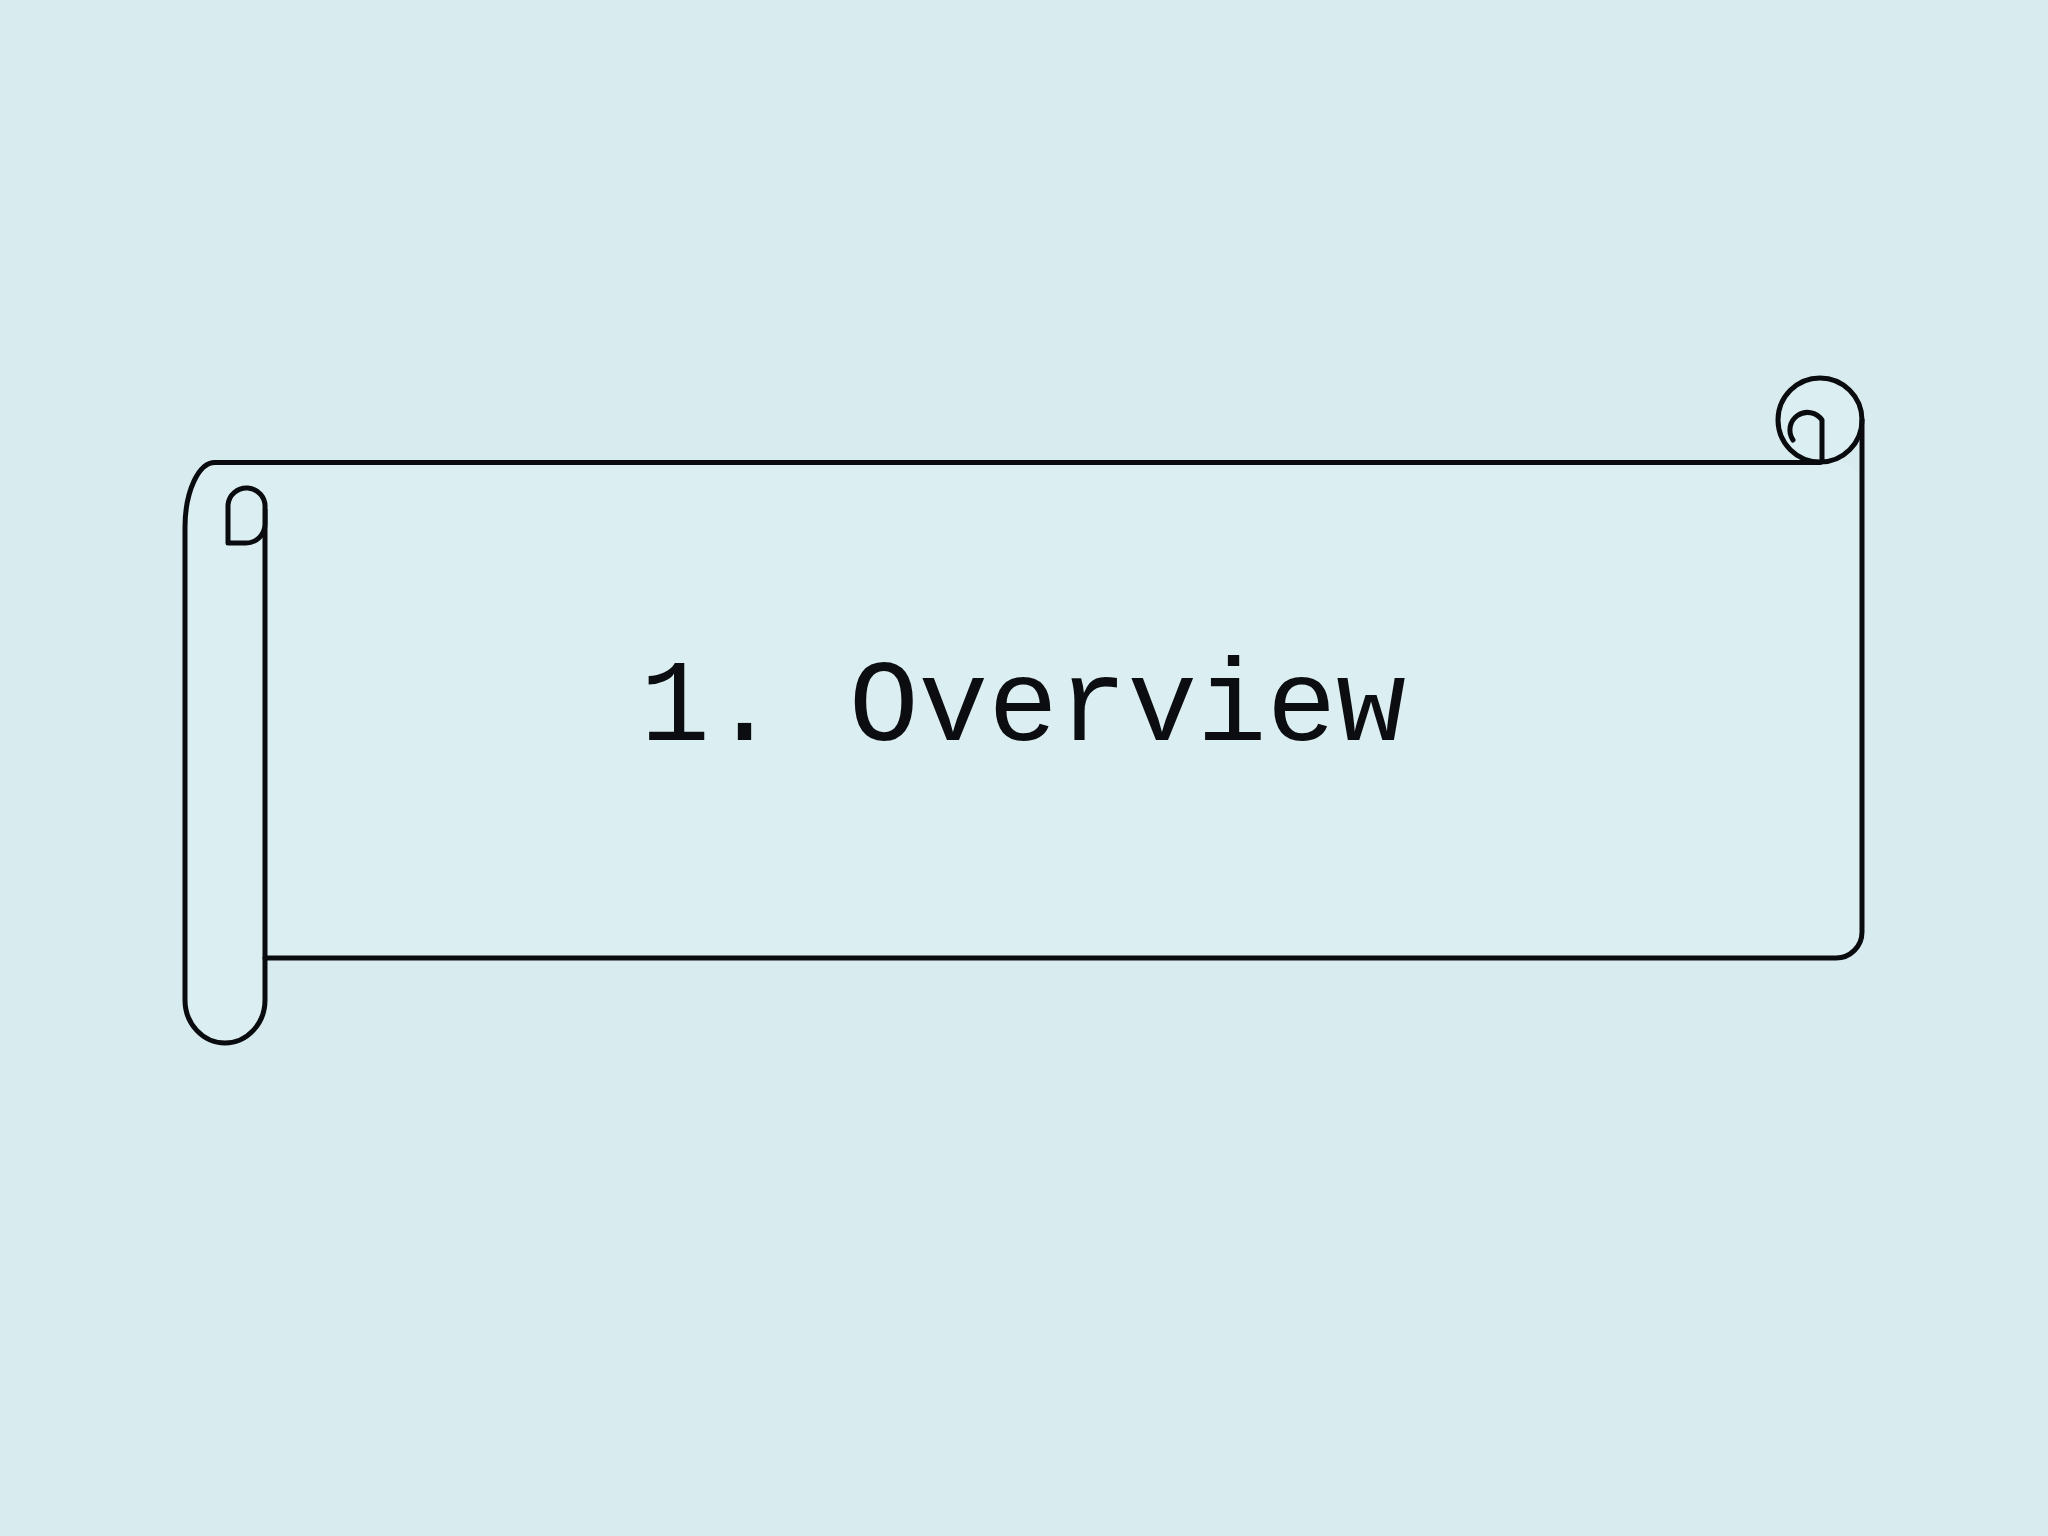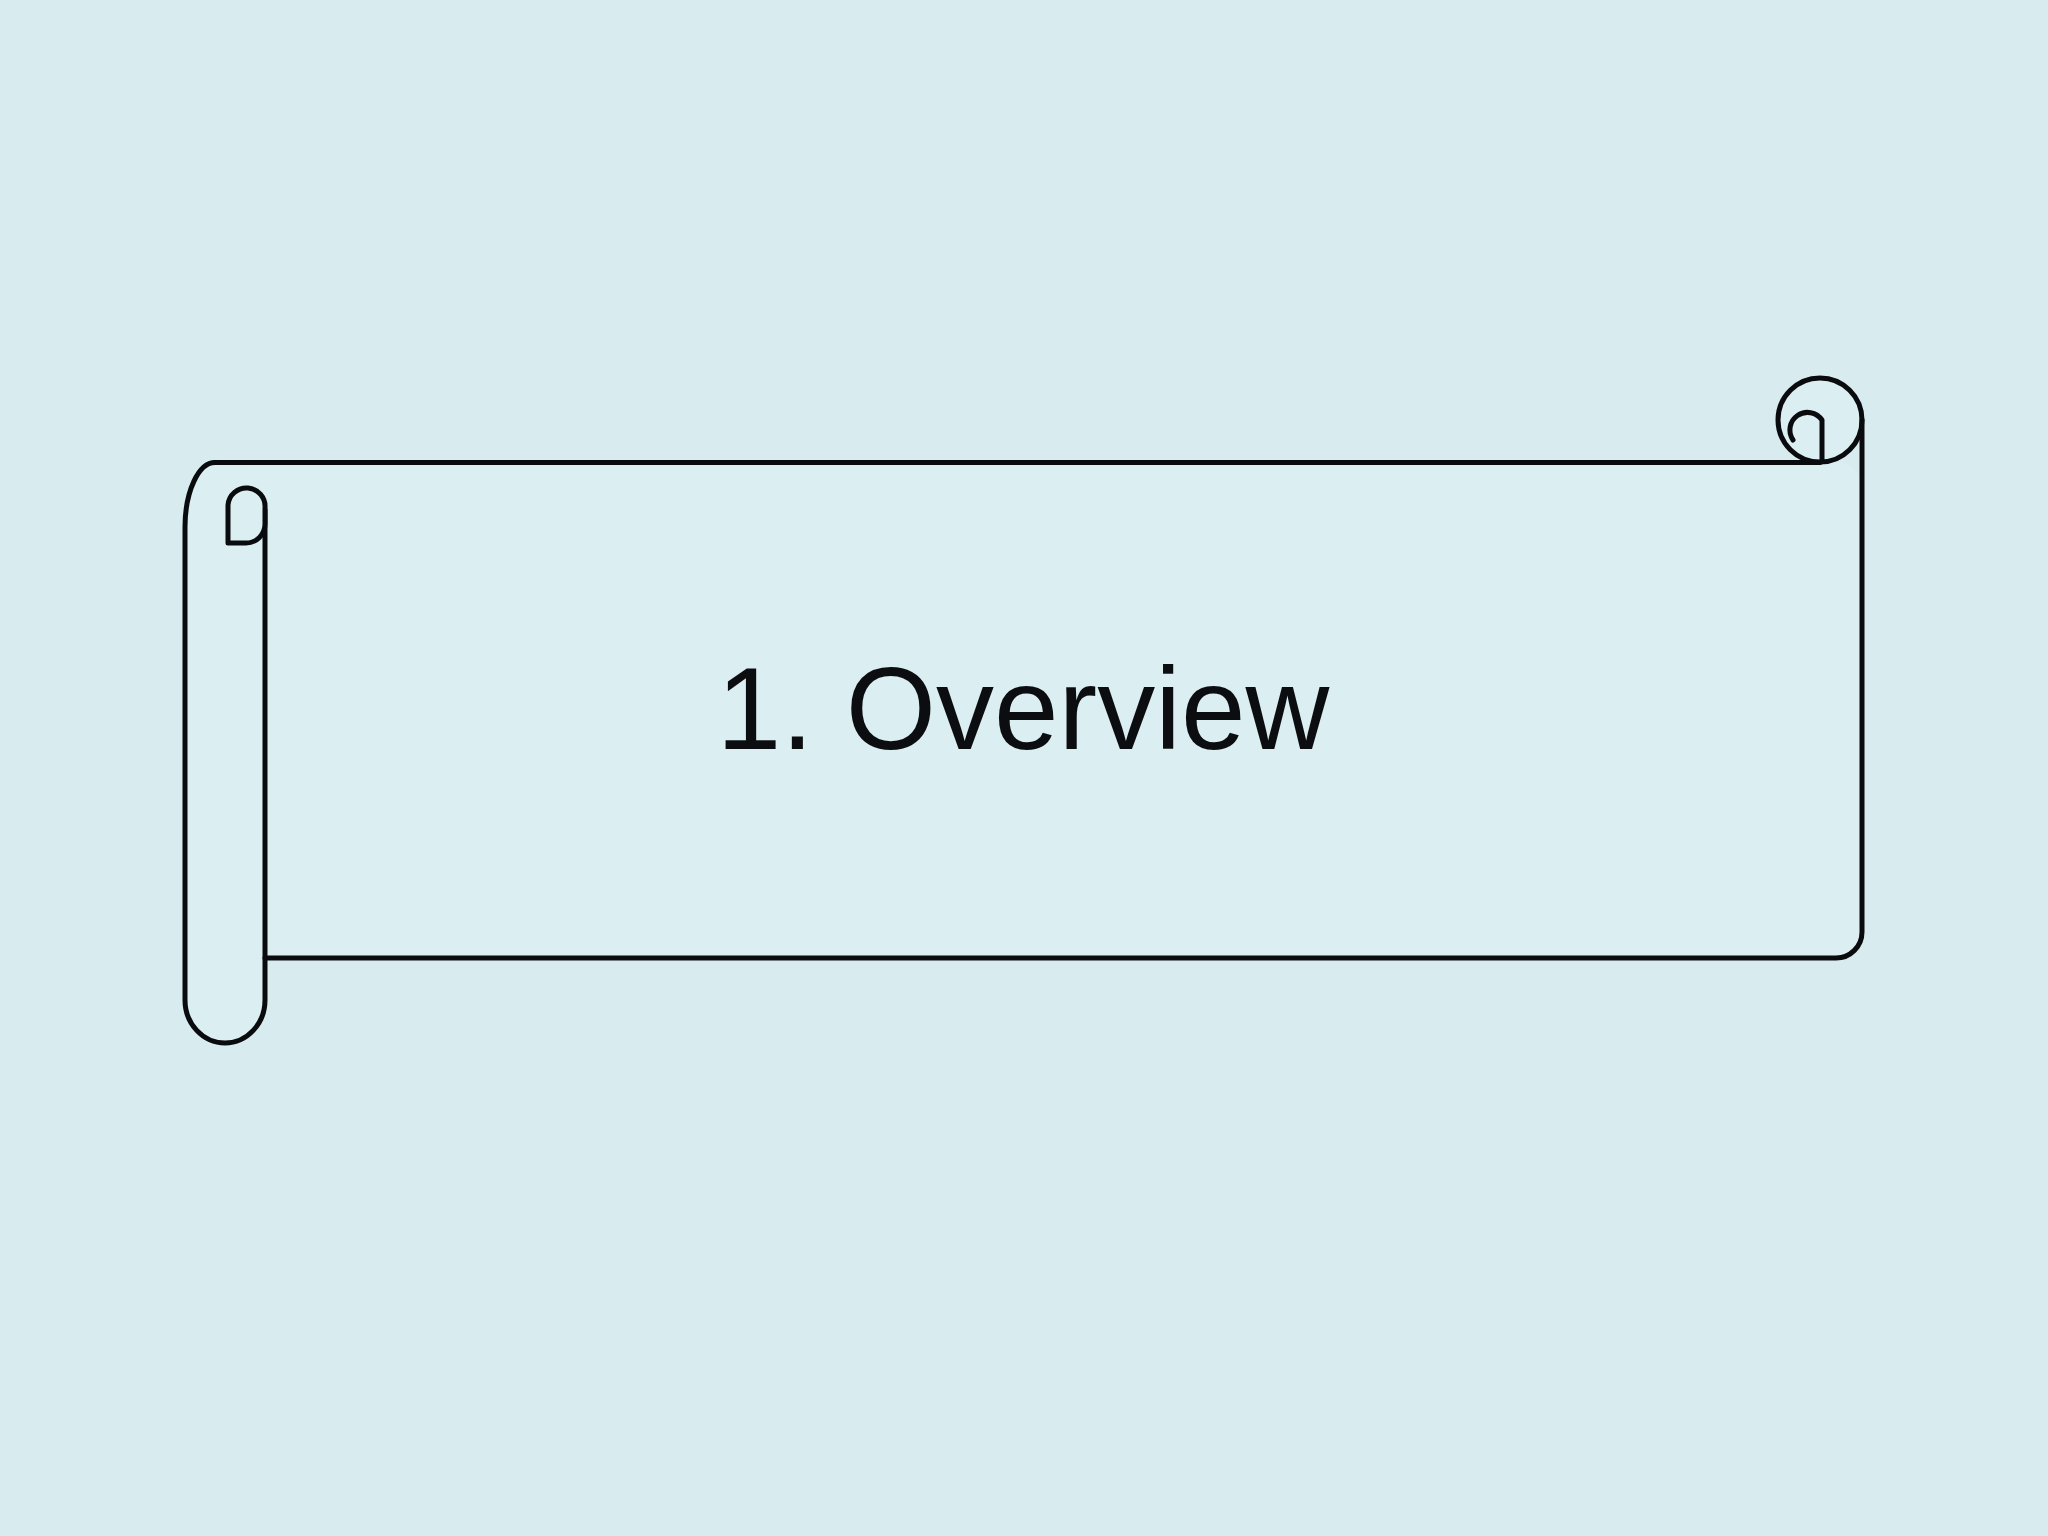--- a/index.html
+++ b/index.html
@@ -11,20 +11,21 @@
     height: 1536px;
     overflow: hidden;
     background: var(--slide-bg, #d8ecf0);
     font-family: "Liberation Sans", sans-serif;
   }
   .slide {
     position: relative;
     width: 2048px;
     height: 1536px;
     background: var(--slide-bg, #d8ecf0);
+    font-family: Liberation Mono, monospace;
   }
   .scroll-svg {
     position: absolute;
     left: 0;
     top: 0;
     width: 2048px;
     height: 1536px;
     display: block;
   }
   .scroll-fill {

